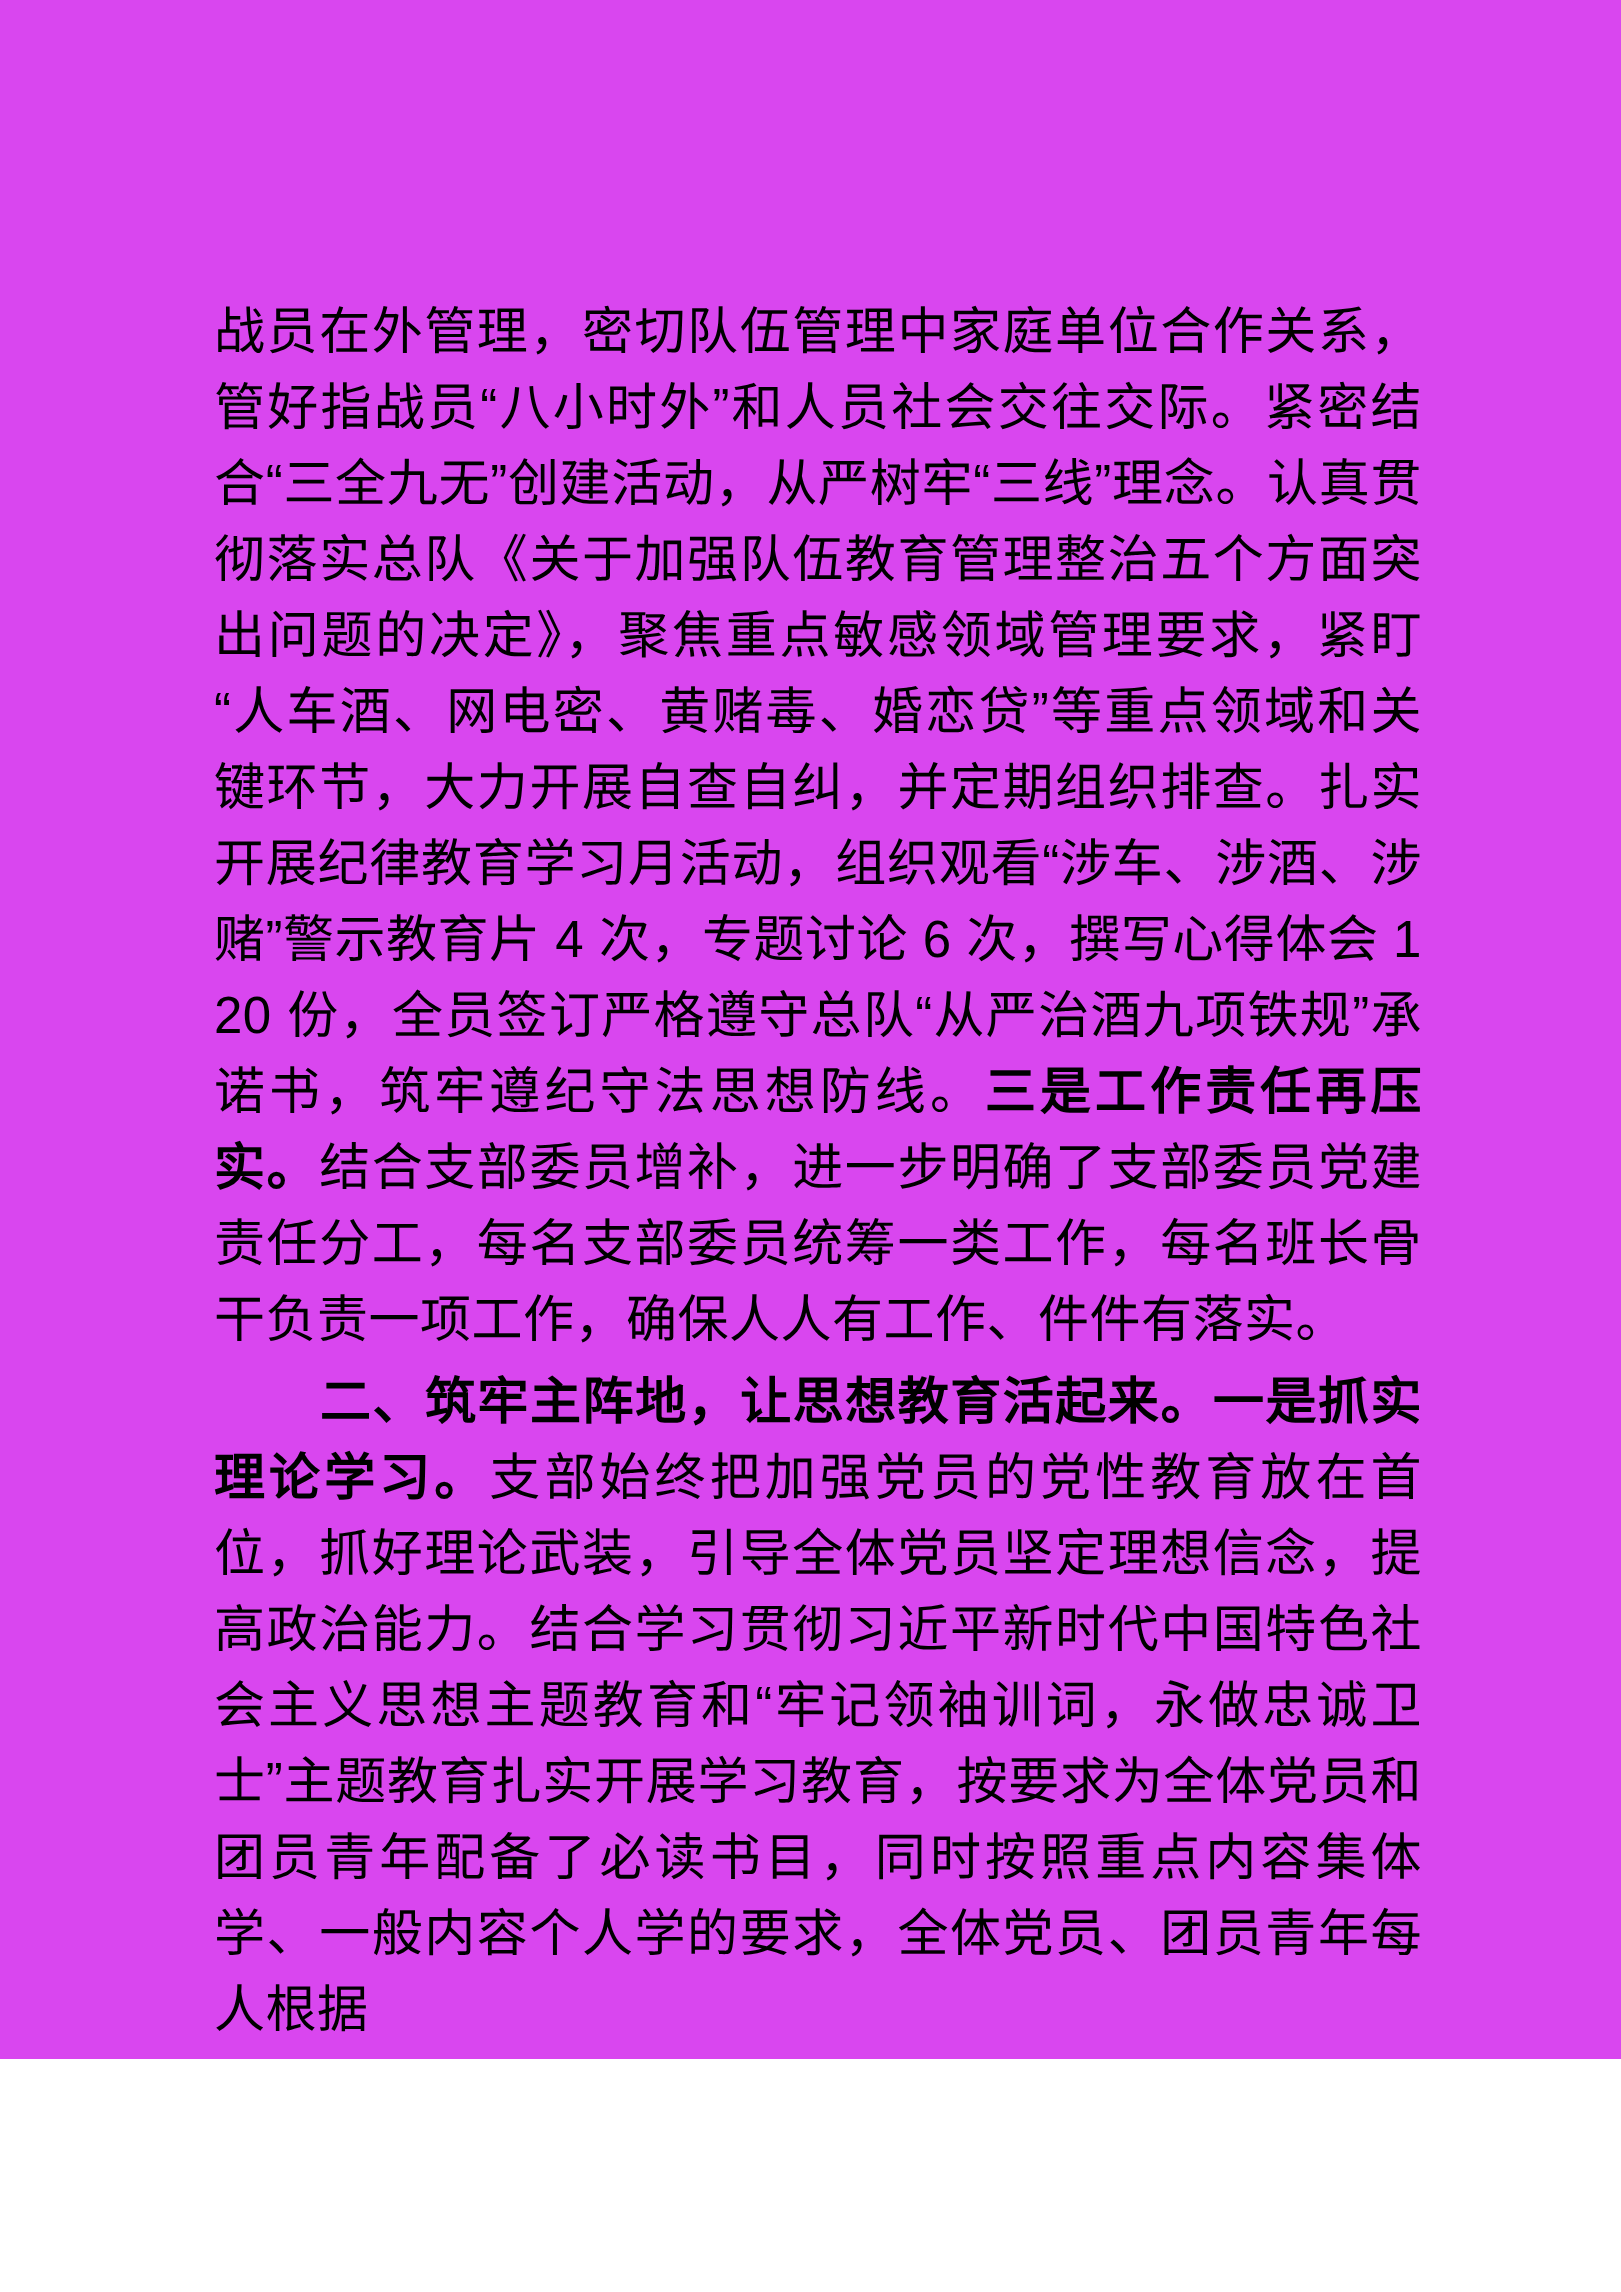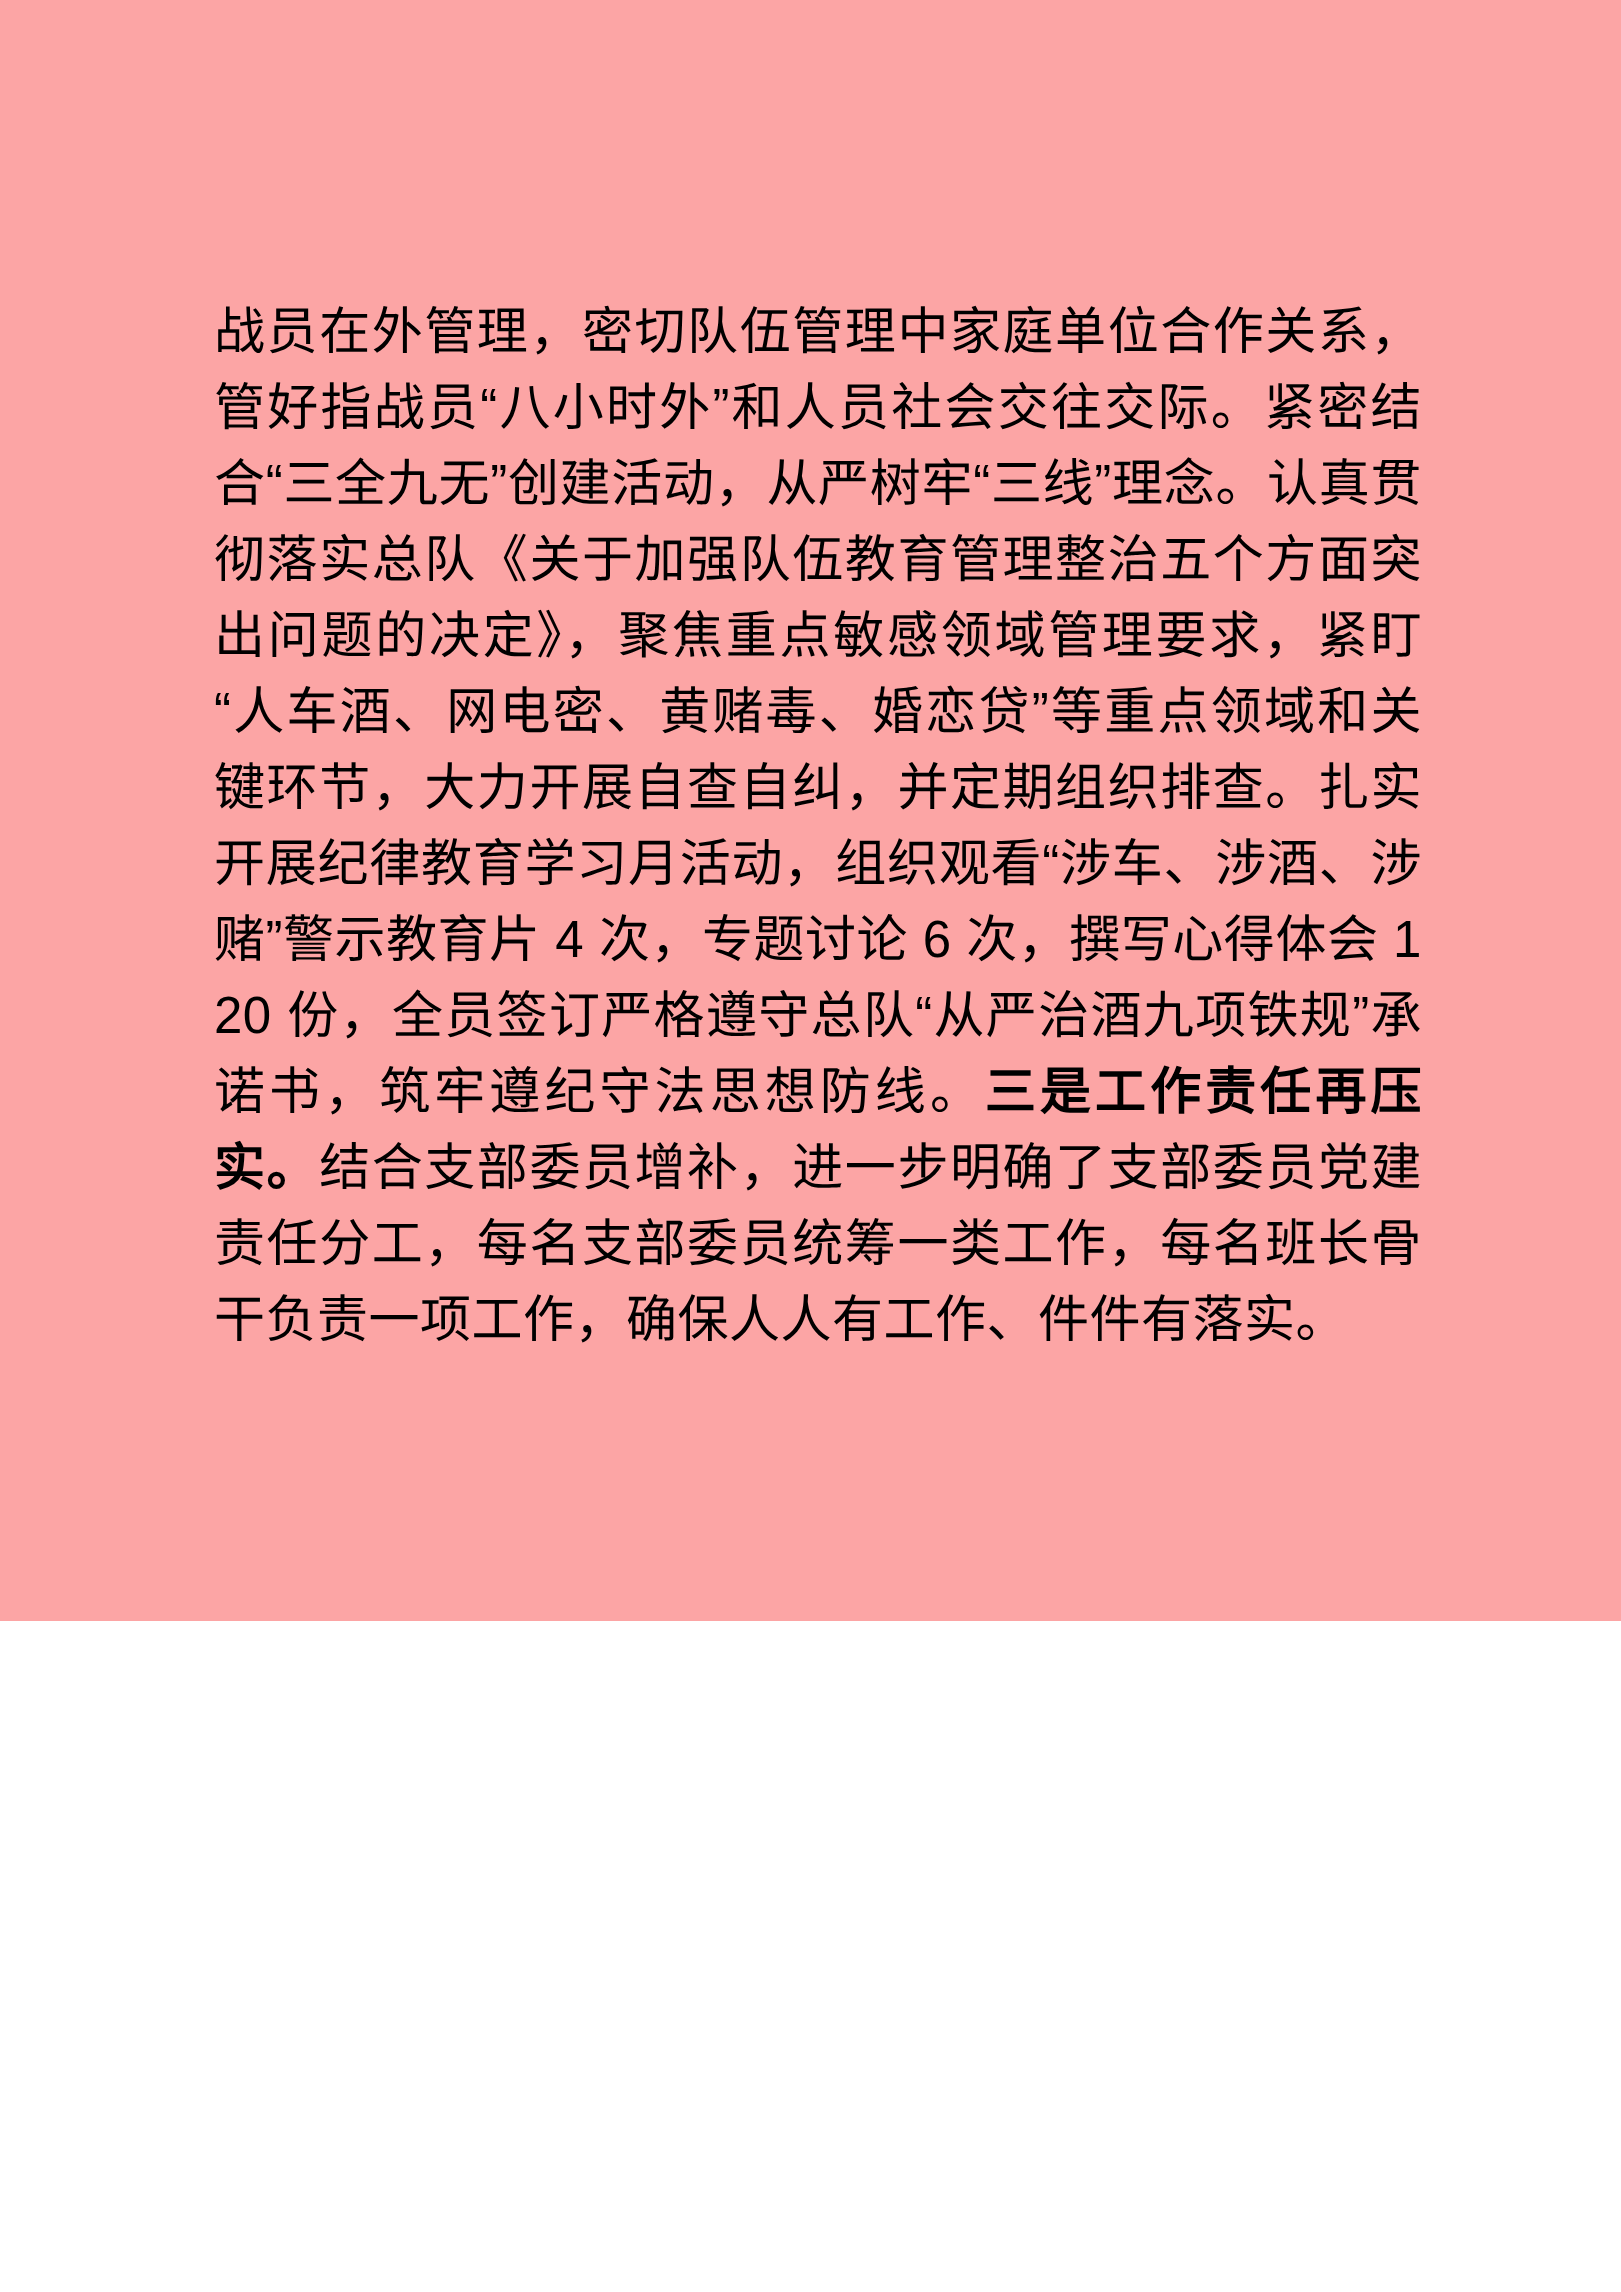--- a/index.html
+++ b/index.html
@@ -11,22 +11,22 @@
   body {
     width: 1621px;
     height: 2293px;
     overflow: hidden;
     font-family: "Liberation Sans", "DejaVu Sans", sans-serif;
     color: #000000;
   }
   .page {
     position: relative;
     width: 1621px;
-    height: 1621px;
-    background: #fca5a5;
+    height: 2059px;
+    background: #d946ef;
     box-sizing: border-box;
   }
   .text-column {
     position: absolute;
     left: 214px;
     top: 294px;
     width: 1208px;
   }
   .para {
     margin: 0 0 0 0;
@@ -56,16 +56,19 @@
 </head>
 <body>
 
 <div class="page">
   <div class="text-column">
 
     <p class="para">
       <span>战员在外管理，密切队伍管理中家庭单位合作关系，管好指战员“八小时外”和人员社会交往交际。紧密结合“三全九无”创建活动，从严树牢“三线”理念。认真贯彻落实总队《关于加强队伍教育管理整治五个方面突出问题的决定》，聚焦重点敏感领域管理要求，紧盯“人车酒、网电密、黄赌毒、婚恋贷”等重点领域和关键环节，大力开展自查自纠，并定期组织排查。扎实开展纪律教育学习月活动，组织观看“涉车、涉酒、涉赌”警示教育片 4 次，专题讨论 6 次，撰写心得体会 120 份，全员签订严格遵守总队“从严治酒九项铁规”承诺书，筑牢遵纪守法思想防线。</span><span class="b">三是工作责任再压实。</span><span>结合支部委员增补，进一步明确了支部委员党建责任分工，每名支部委员统筹一类工作，每名班长骨干负责一项工作，确保人人有工作、件件有落实。</span>
     </p>
 
+    <p class="para indent2">
+      <span class="b">二、筑牢主阵地，让思想教育活起来。一是抓实理论学习。</span><span>支部始终把加强党员的党性教育放在首位，抓好理论武装，引导全体党员坚定理想信念，提高政治能力。结合学习贯彻习近平新时代中国特色社会主义思想主题教育和“牢记领袖训词，永做忠诚卫士”主题教育扎实开展学习教育，按要求为全体党员和团员青年配备了必读书目，同时按照重点内容集体学、一般内容个人学的要求，全体党员、团员青年每人根据</span>
+    </p>
 
   </div>
 </div>
 
 
 </body></html>

